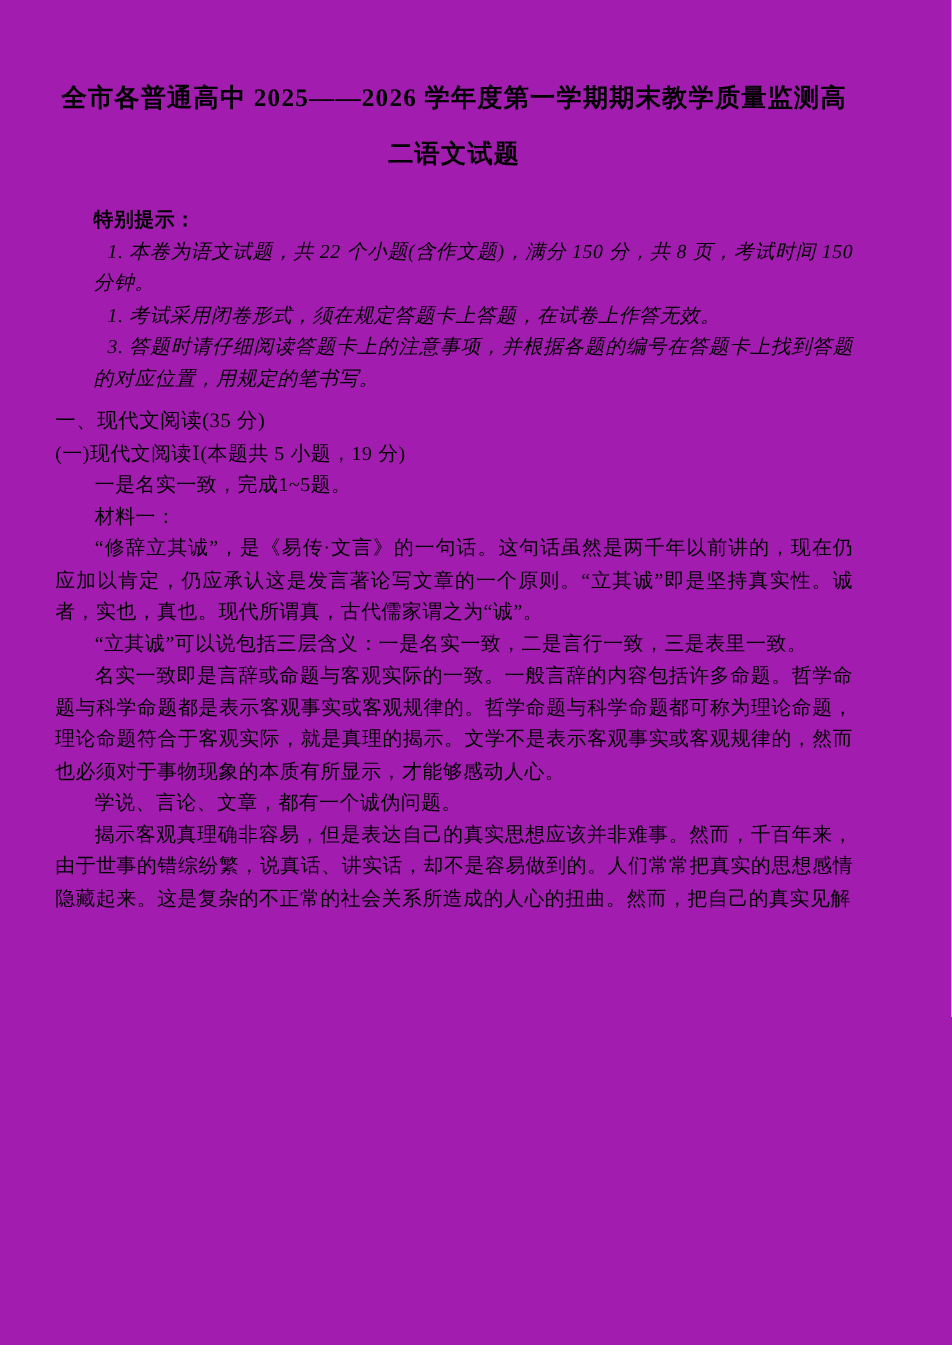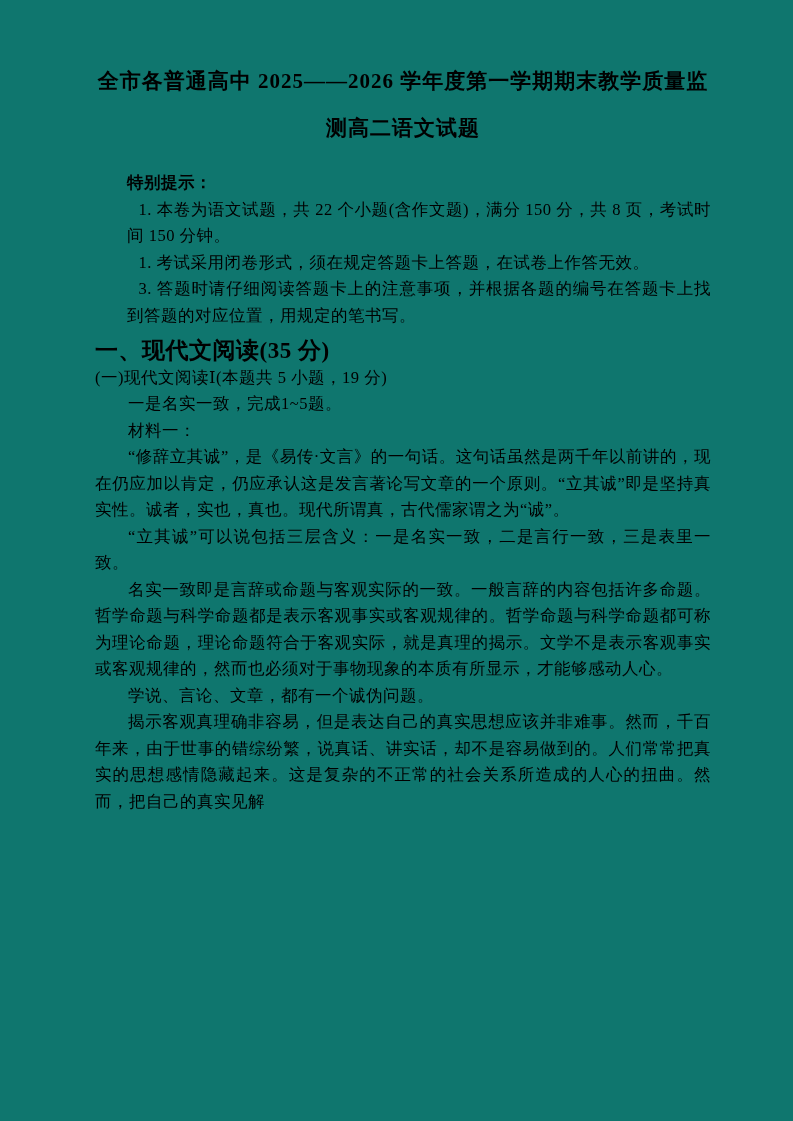--- a/index.html
+++ b/index.html
@@ -5,45 +5,45 @@
   html, body {
     margin: 0;
     padding: 0;
     background: #ffffff;
   }
   .page {
     position: relative;
     width: 793px;
     height: 1121px;
     box-sizing: border-box;
-    background: #0f766e;
+    background: #a21caf;
     color: #000000;
     font-family: "Liberation Serif", "DejaVu Serif", serif;
     font-size: 16.5px;
     line-height: 26.5px;
     letter-spacing: 0.5px;
-    padding: 58px 82px 0 95px;
+    padding: 58px 82px 0 46px;
     overflow: hidden;
     text-align: justify;
   }
   p, h1, h2 { margin: 0; padding: 0; }
   .title {
     font-size: 21px;
     font-weight: bold;
     text-align: center;
     line-height: 47px;
     letter-spacing: 1px;
     margin-bottom: 18px;
   }
   .notice { margin-left: 32px; margin-top: 17px; }
   .notice-heading { font-weight: bold; }
-  .notice-item { text-indent: 0.7em; }
+  .notice-item { text-indent: 0.7em; font-style: italic; }
   .section-heading {
-    font-size: 23px;
-    font-weight: bold;
+    font-size: 17px;
+    font-weight: normal;
     line-height: 26.5px;
     margin-top: 9px;
   }
   .indent2 { text-indent: 2em; }
 </style>
 </head>
 <body>
 
 <div class="page">
 

